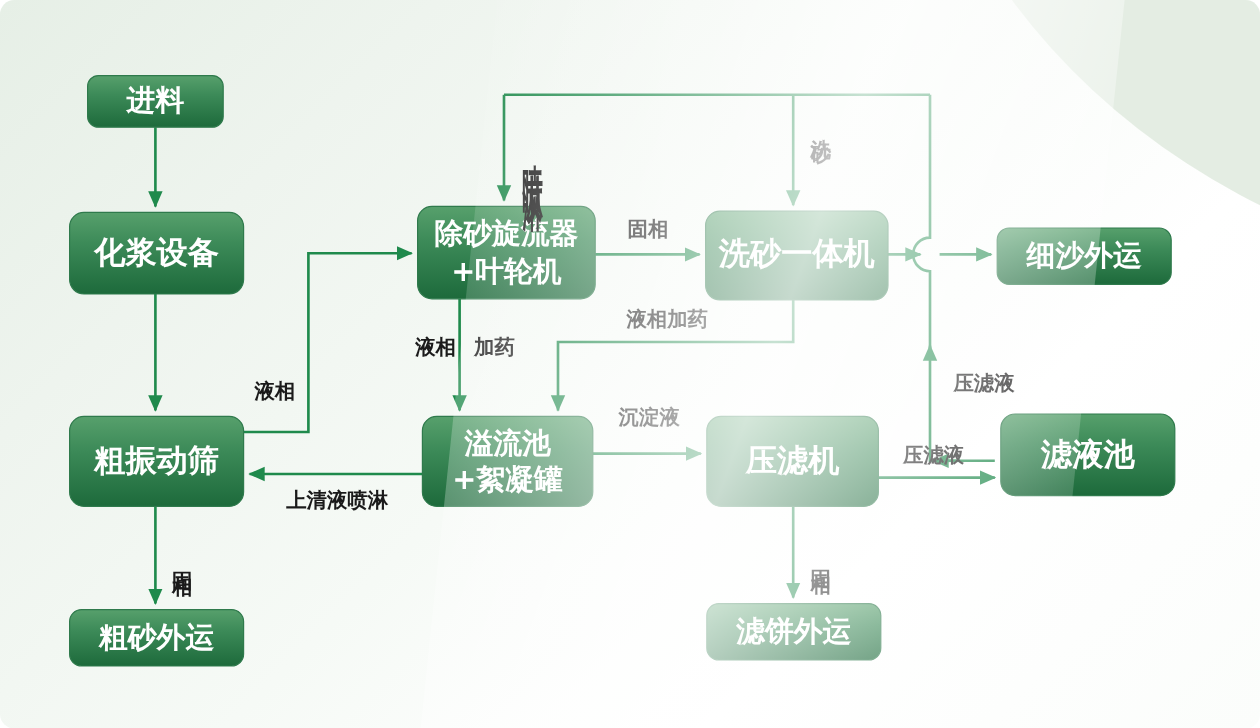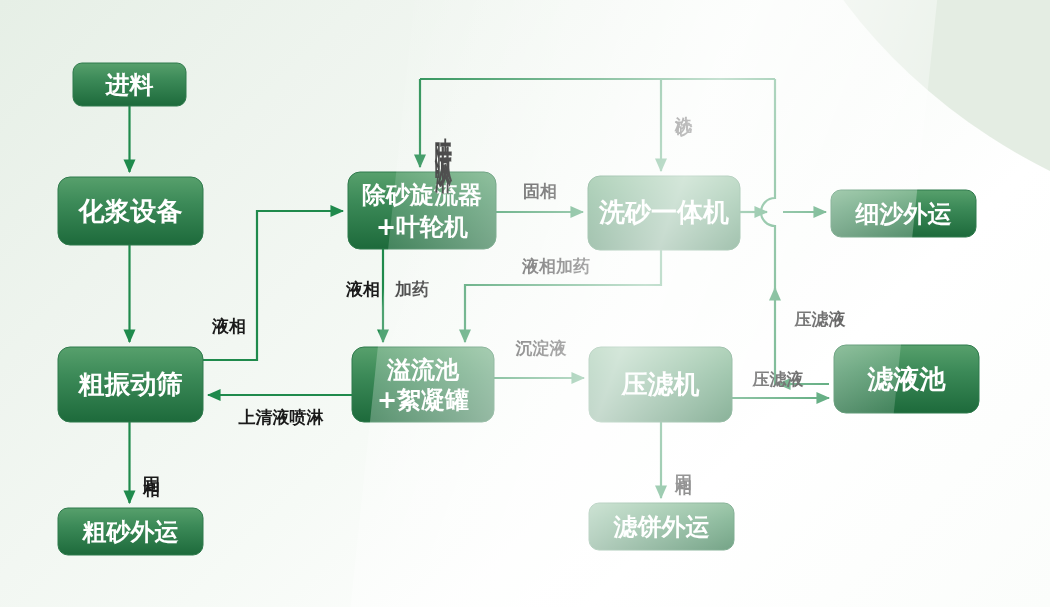--- a/index.html
+++ b/index.html
@@ -4,20 +4,21 @@
 <style>
   html,body{margin:0;padding:0;}
   body{
     width:1050px;height:607px;overflow:hidden;
     font-family:"DejaVu Sans","Liberation Sans",sans-serif;
   }
   #stage{
     position:relative;width:1050px;height:607px;
     background:linear-gradient(135deg,#e6efe6 0%,#eef4ee 22%,#f6faf6 48%,#ffffff 72%,#fbfdfb 100%);
     overflow:hidden;
+    border-radius:12px;
   }
   #stage::before{
     
     content:"";position:absolute;right:-160px;top:-300px;
     width:520px;height:430px;
     background:#e3ece2;
     border-radius:0 0 0 100%;
     transform:rotate(19deg);
     opacity:.95;
   }

